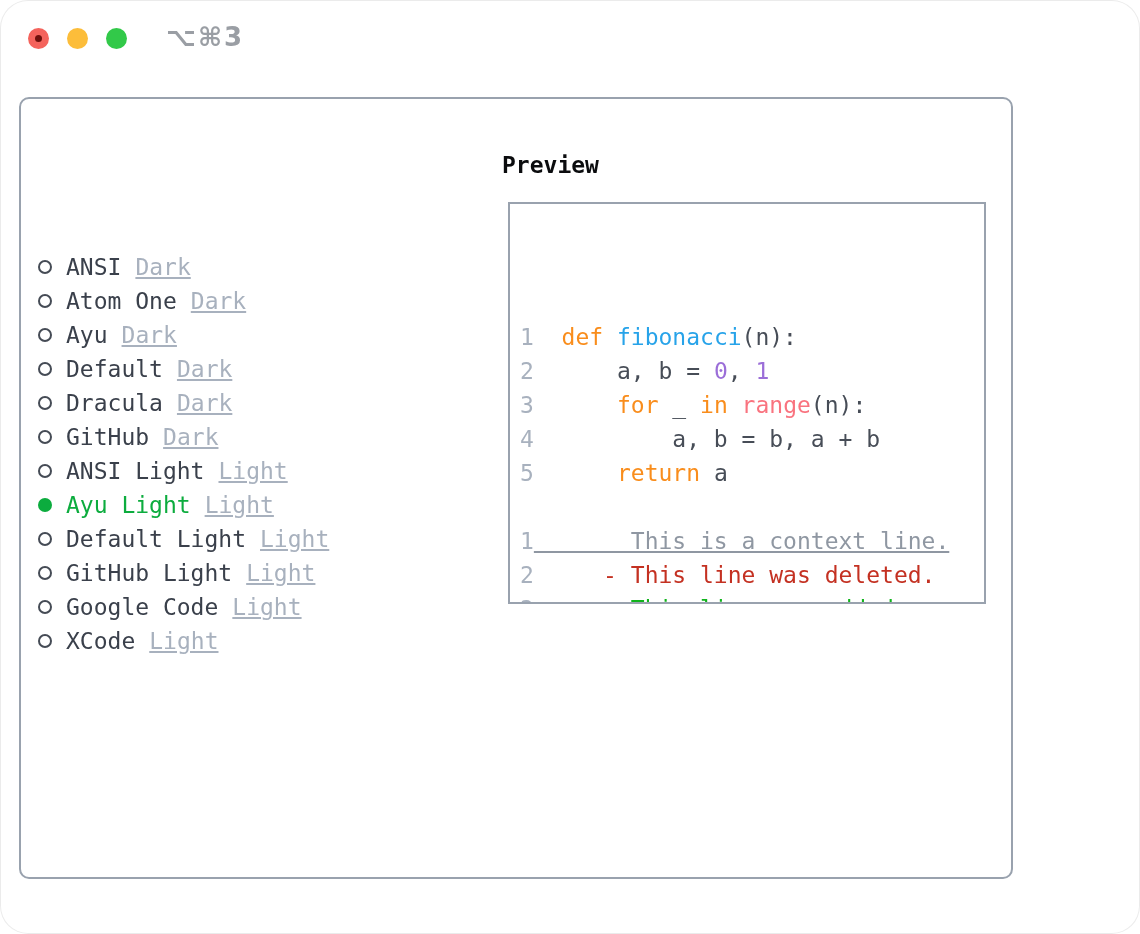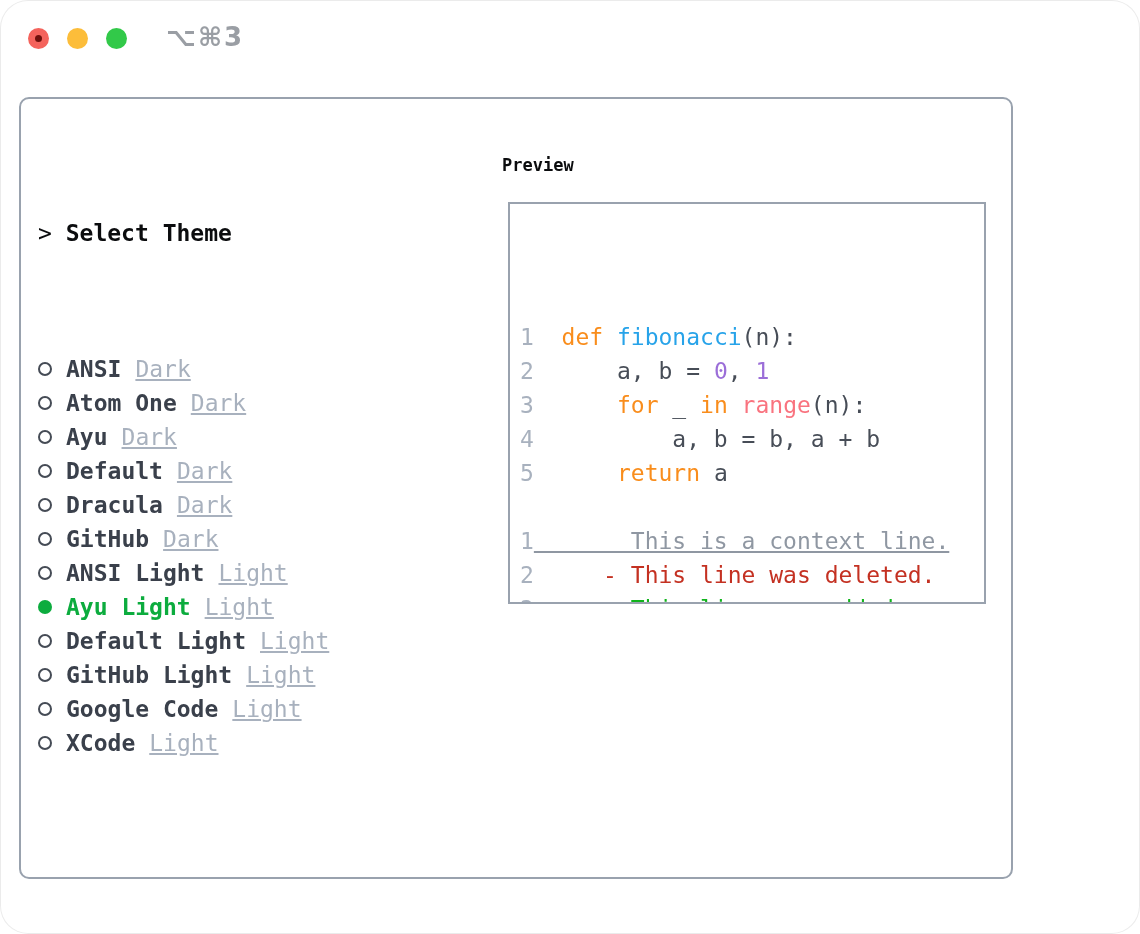--- a/index.html
+++ b/index.html
@@ -53,27 +53,27 @@
   .row { height: 34px; position: relative; }
   .hdr-prefix { color: var(--header-black); }
   .hdr { color: var(--header-black); font-weight: bold; }
   .indented { padding-left: 28px; }
   .marker {
     position: absolute; left: 0; top: 10px;
     width: 14px; height: 14px; border-radius: 50%;
     border: 2px solid var(--ring-dark);
   }
   .marker.selected { border: none; background: var(--select-green); }
-  .t-name { color: var(--item-dark); font-weight: bold; }
+  .t-name { color: var(--item-dark); }
   .t-name.selected { color: var(--select-green); }
   .t-variant { color: var(--muted-gray); margin-left: 14px; text-decoration: underline; }
   
   .preview-header {
     position: absolute; left: 481px; top: 49px;
-    font-size: 17px; line-height: 34px;
+    font-size: 23px; line-height: 34px;
     font-weight: bold; color: var(--header-black);
   }
   .preview-box {
     position: absolute; left: 487px; top: 103px;
     width: 478px; height: 402px;
     border: 2px solid var(--border-gray);
     background: #ffffff;
     padding: 48px 0 5px 10px;
     font-size: 23px; line-height: 34px; white-space: pre;
     overflow: hidden;
@@ -99,21 +99,20 @@
       <div class="dot"></div>
     </div>
     <div class="traffic-light tl-yellow"></div>
     <div class="traffic-light tl-green"></div>
     <div class="window-title">⌥⌘3</div>
   </div>
 
   <div class="panel">
 
     <div class="left-col">
-      <div class="row"><span class="hdr-prefix">&gt; </span><span class="hdr">Select Theme</span></div>
 
       <div id="theme-list"><div class="row indented"><span class="marker"></span><span class="t-name">ANSI</span><span class="t-variant">Dark</span></div><div class="row indented"><span class="marker"></span><span class="t-name">Atom One</span><span class="t-variant">Dark</span></div><div class="row indented"><span class="marker"></span><span class="t-name">Ayu</span><span class="t-variant">Dark</span></div><div class="row indented"><span class="marker"></span><span class="t-name">Default</span><span class="t-variant">Dark</span></div><div class="row indented"><span class="marker"></span><span class="t-name">Dracula</span><span class="t-variant">Dark</span></div><div class="row indented"><span class="marker"></span><span class="t-name">GitHub</span><span class="t-variant">Dark</span></div><div class="row indented"><span class="marker"></span><span class="t-name">ANSI Light</span><span class="t-variant">Light</span></div><div class="row indented"><span class="marker selected"></span><span class="t-name selected">Ayu Light</span><span class="t-variant">Light</span></div><div class="row indented"><span class="marker"></span><span class="t-name">Default Light</span><span class="t-variant">Light</span></div><div class="row indented"><span class="marker"></span><span class="t-name">GitHub Light</span><span class="t-variant">Light</span></div><div class="row indented"><span class="marker"></span><span class="t-name">Google Code</span><span class="t-variant">Light</span></div><div class="row indented"><span class="marker"></span><span class="t-name">XCode</span><span class="t-variant">Light</span></div></div>
 
       <div class="row"></div>
 
       
 
       
 
       

